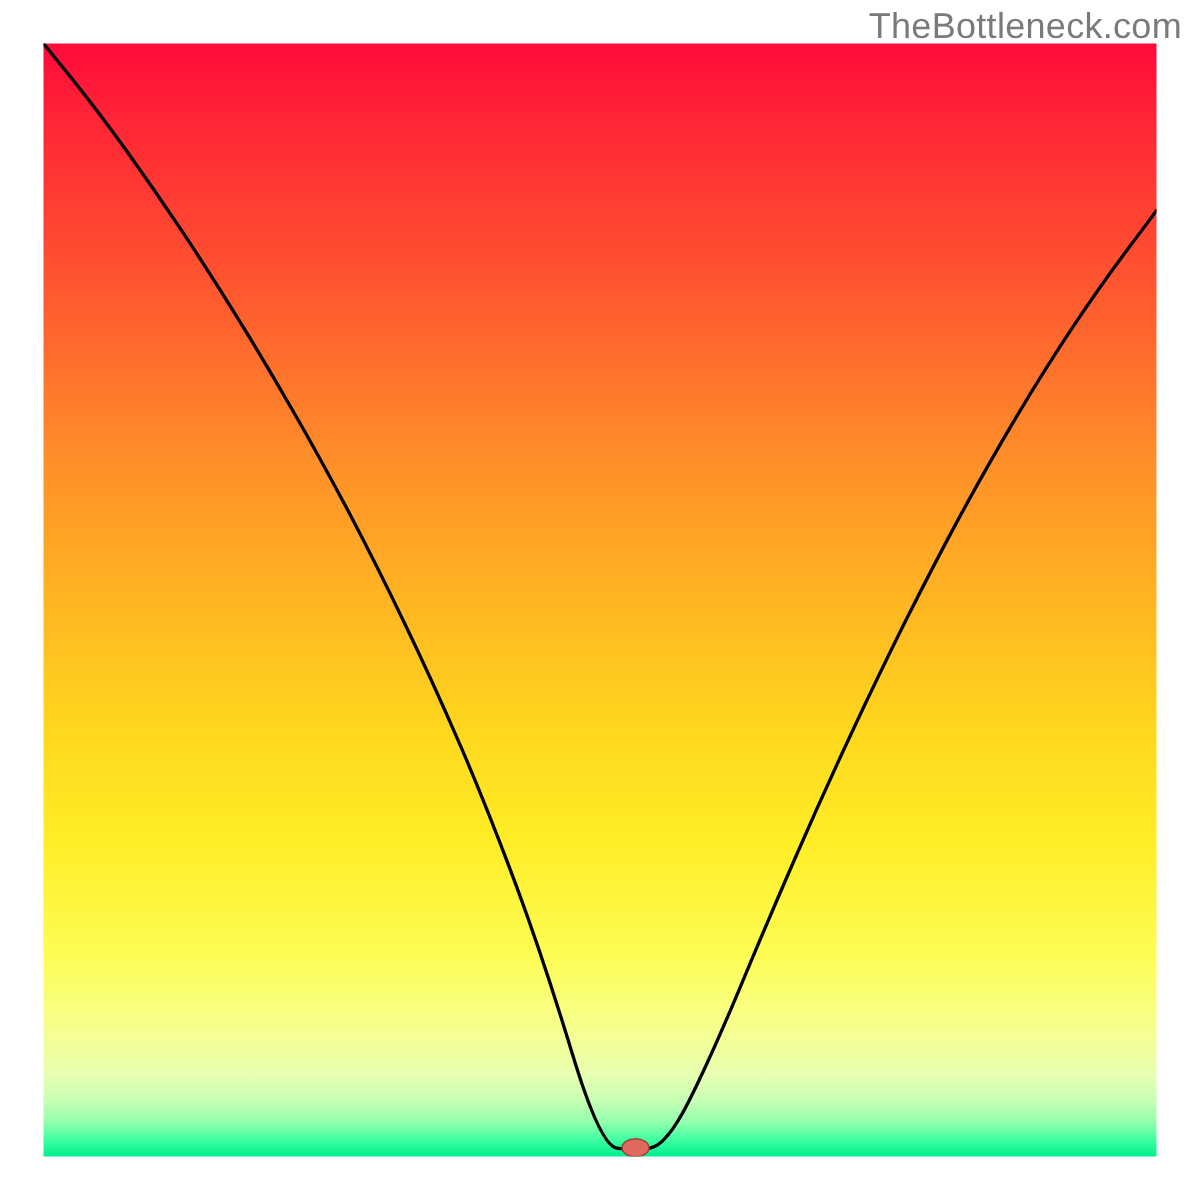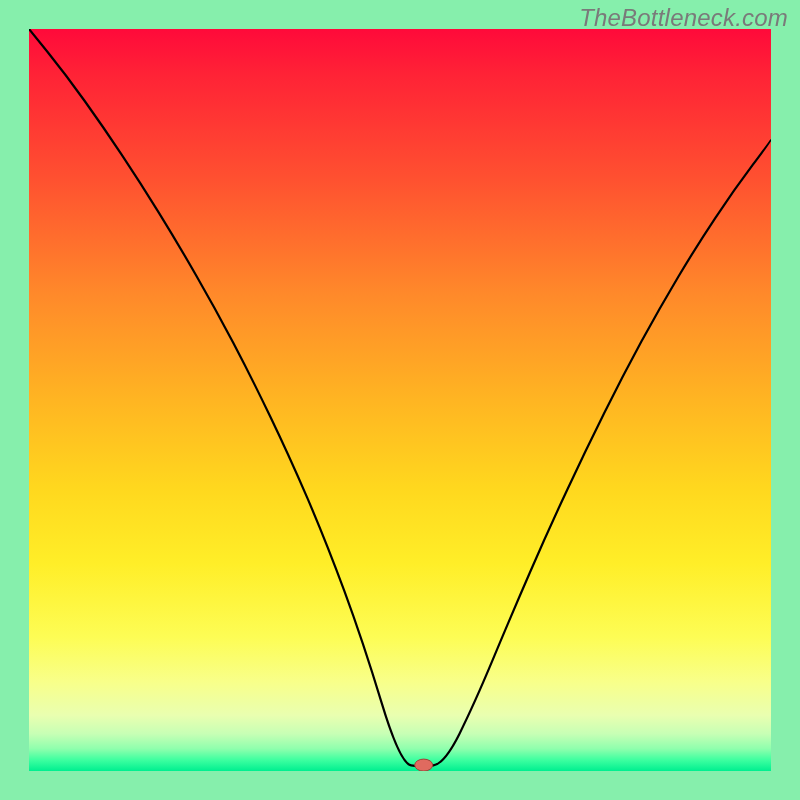--- a/index.html
+++ b/index.html
@@ -8,22 +8,21 @@
     width: 800px;
     height: 800px;
     background: #000;
     overflow: hidden;
     font-family: Arial, Helvetica, sans-serif;
   }
   .frame {
     position: relative;
     width: 800px;
     height: 800px;
-    background: #86efac;
-    font-style: italic;
+    background: #ffffff;
   }
   .plot-area {
     position: absolute;
     left: 29px;
     top: 29px;
     width: 742px;
     height: 742px;
     
     background: linear-gradient(
       to bottom,

